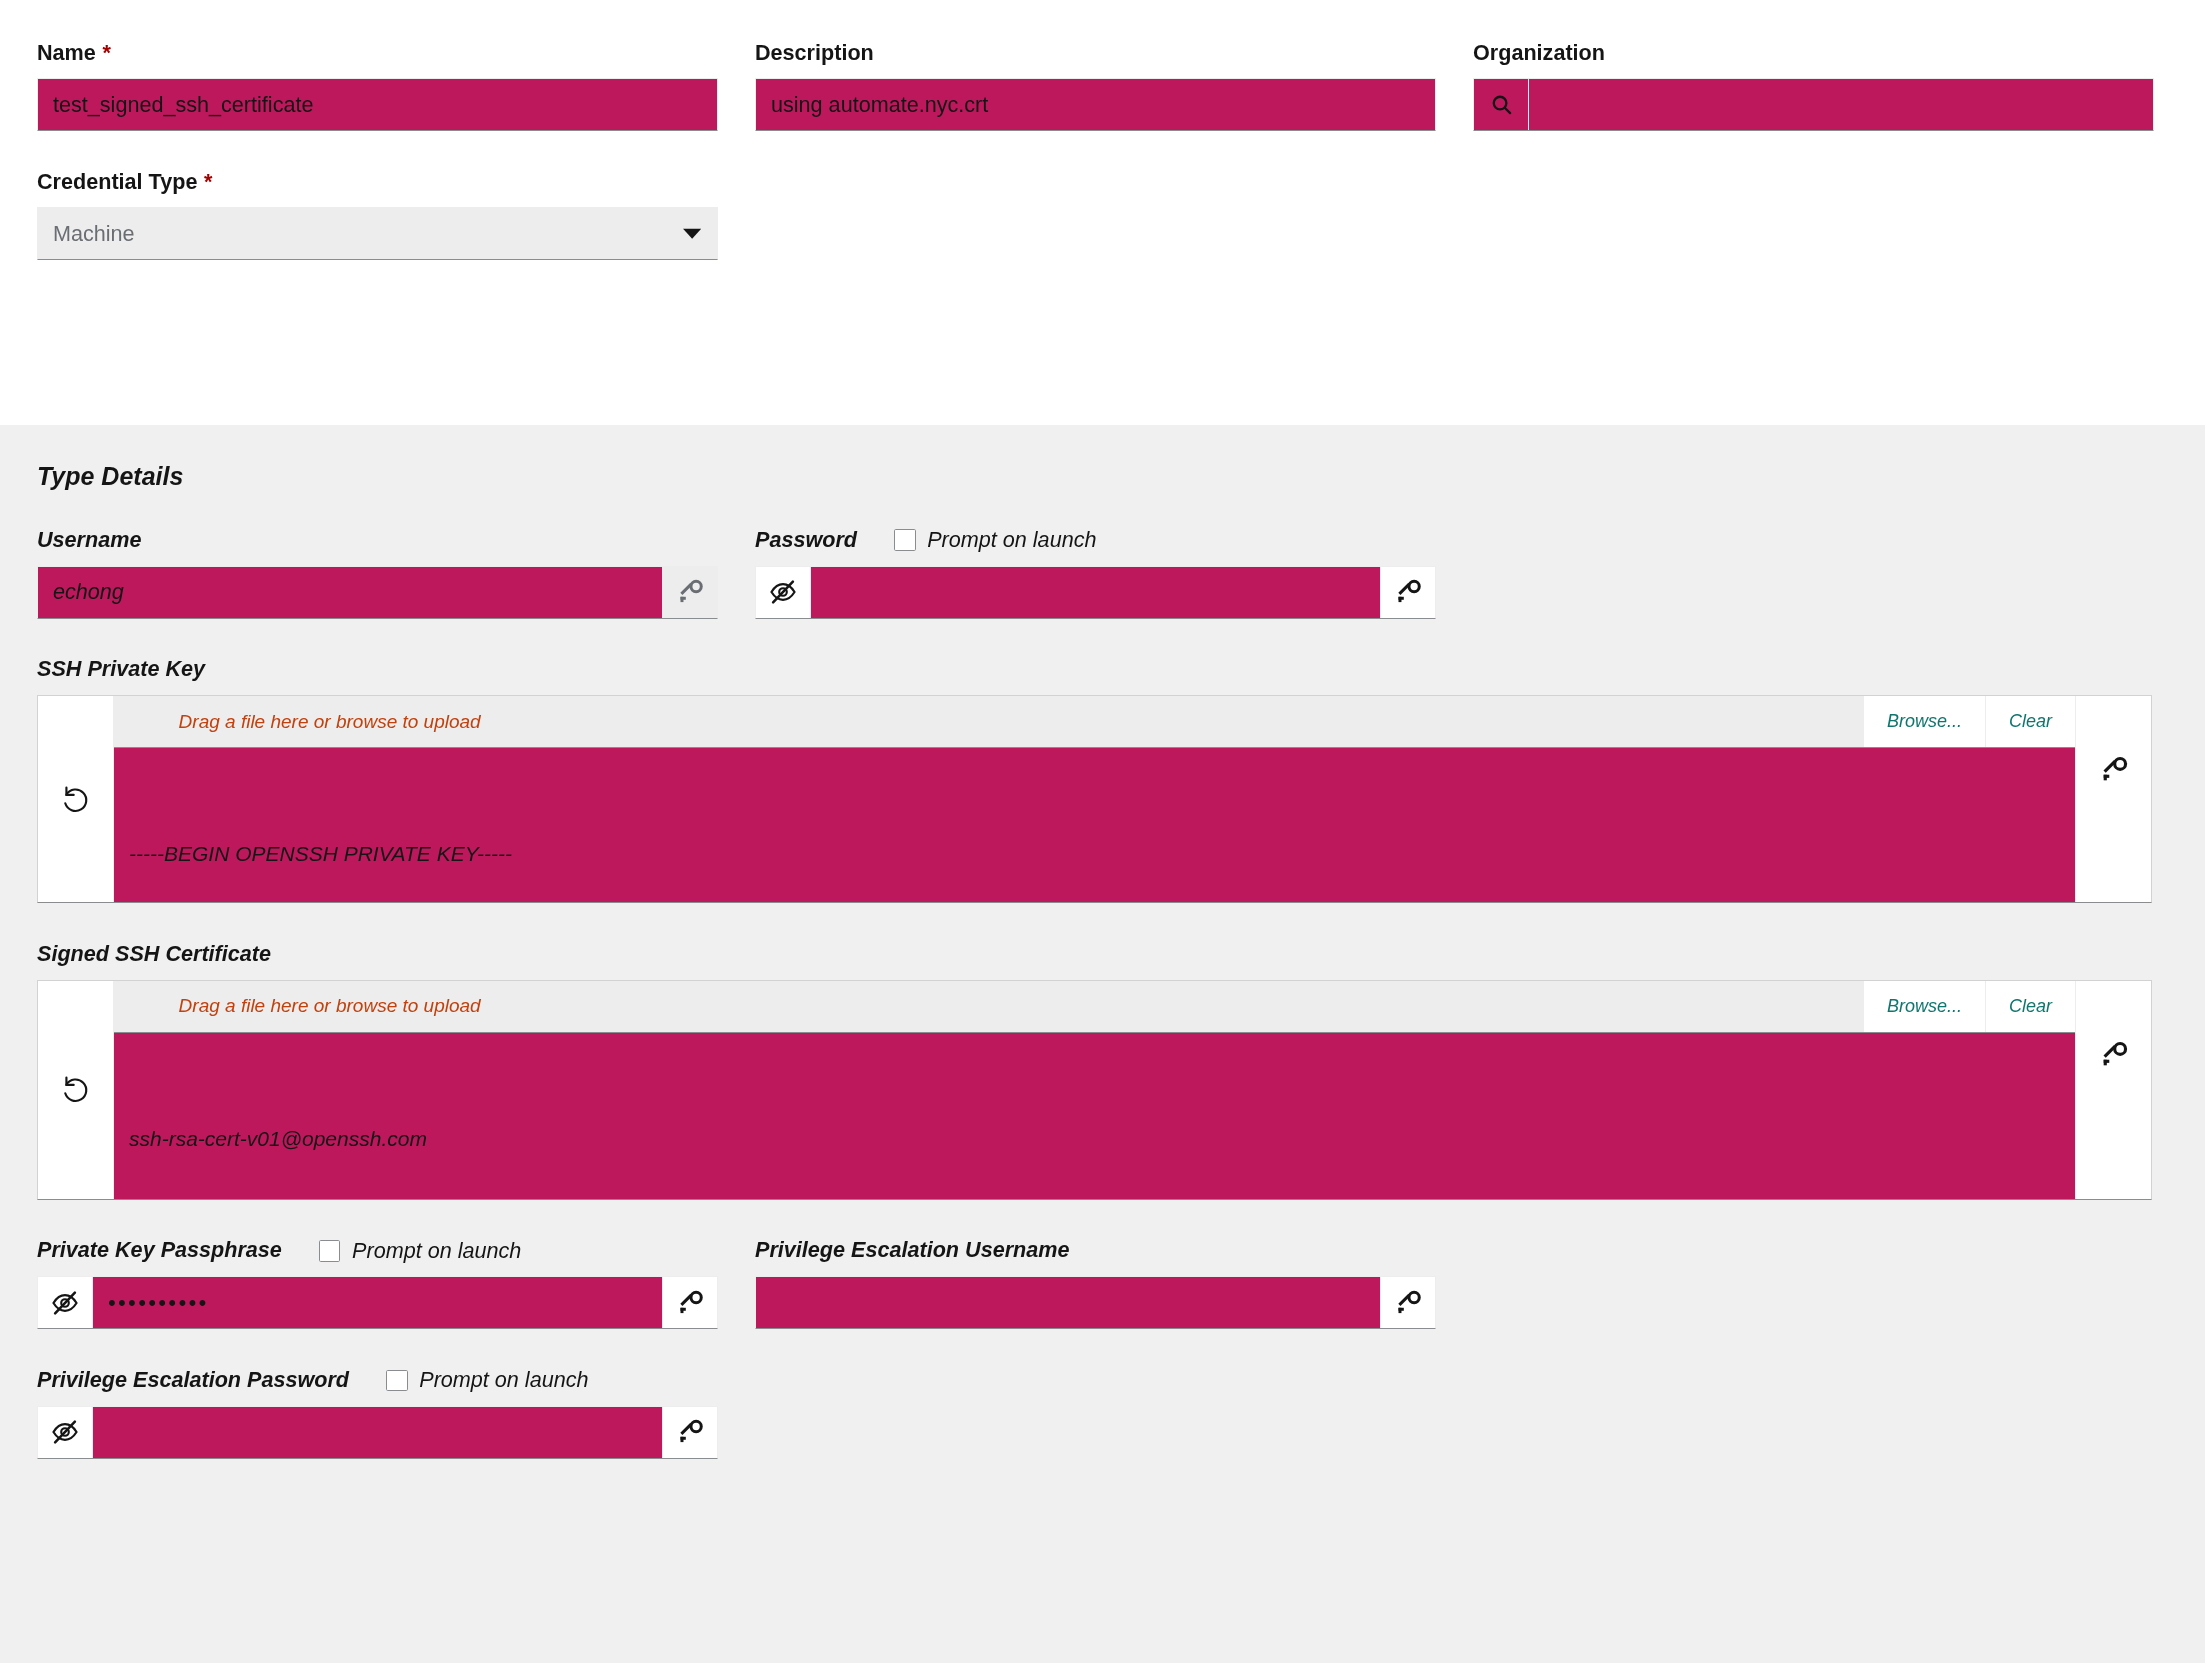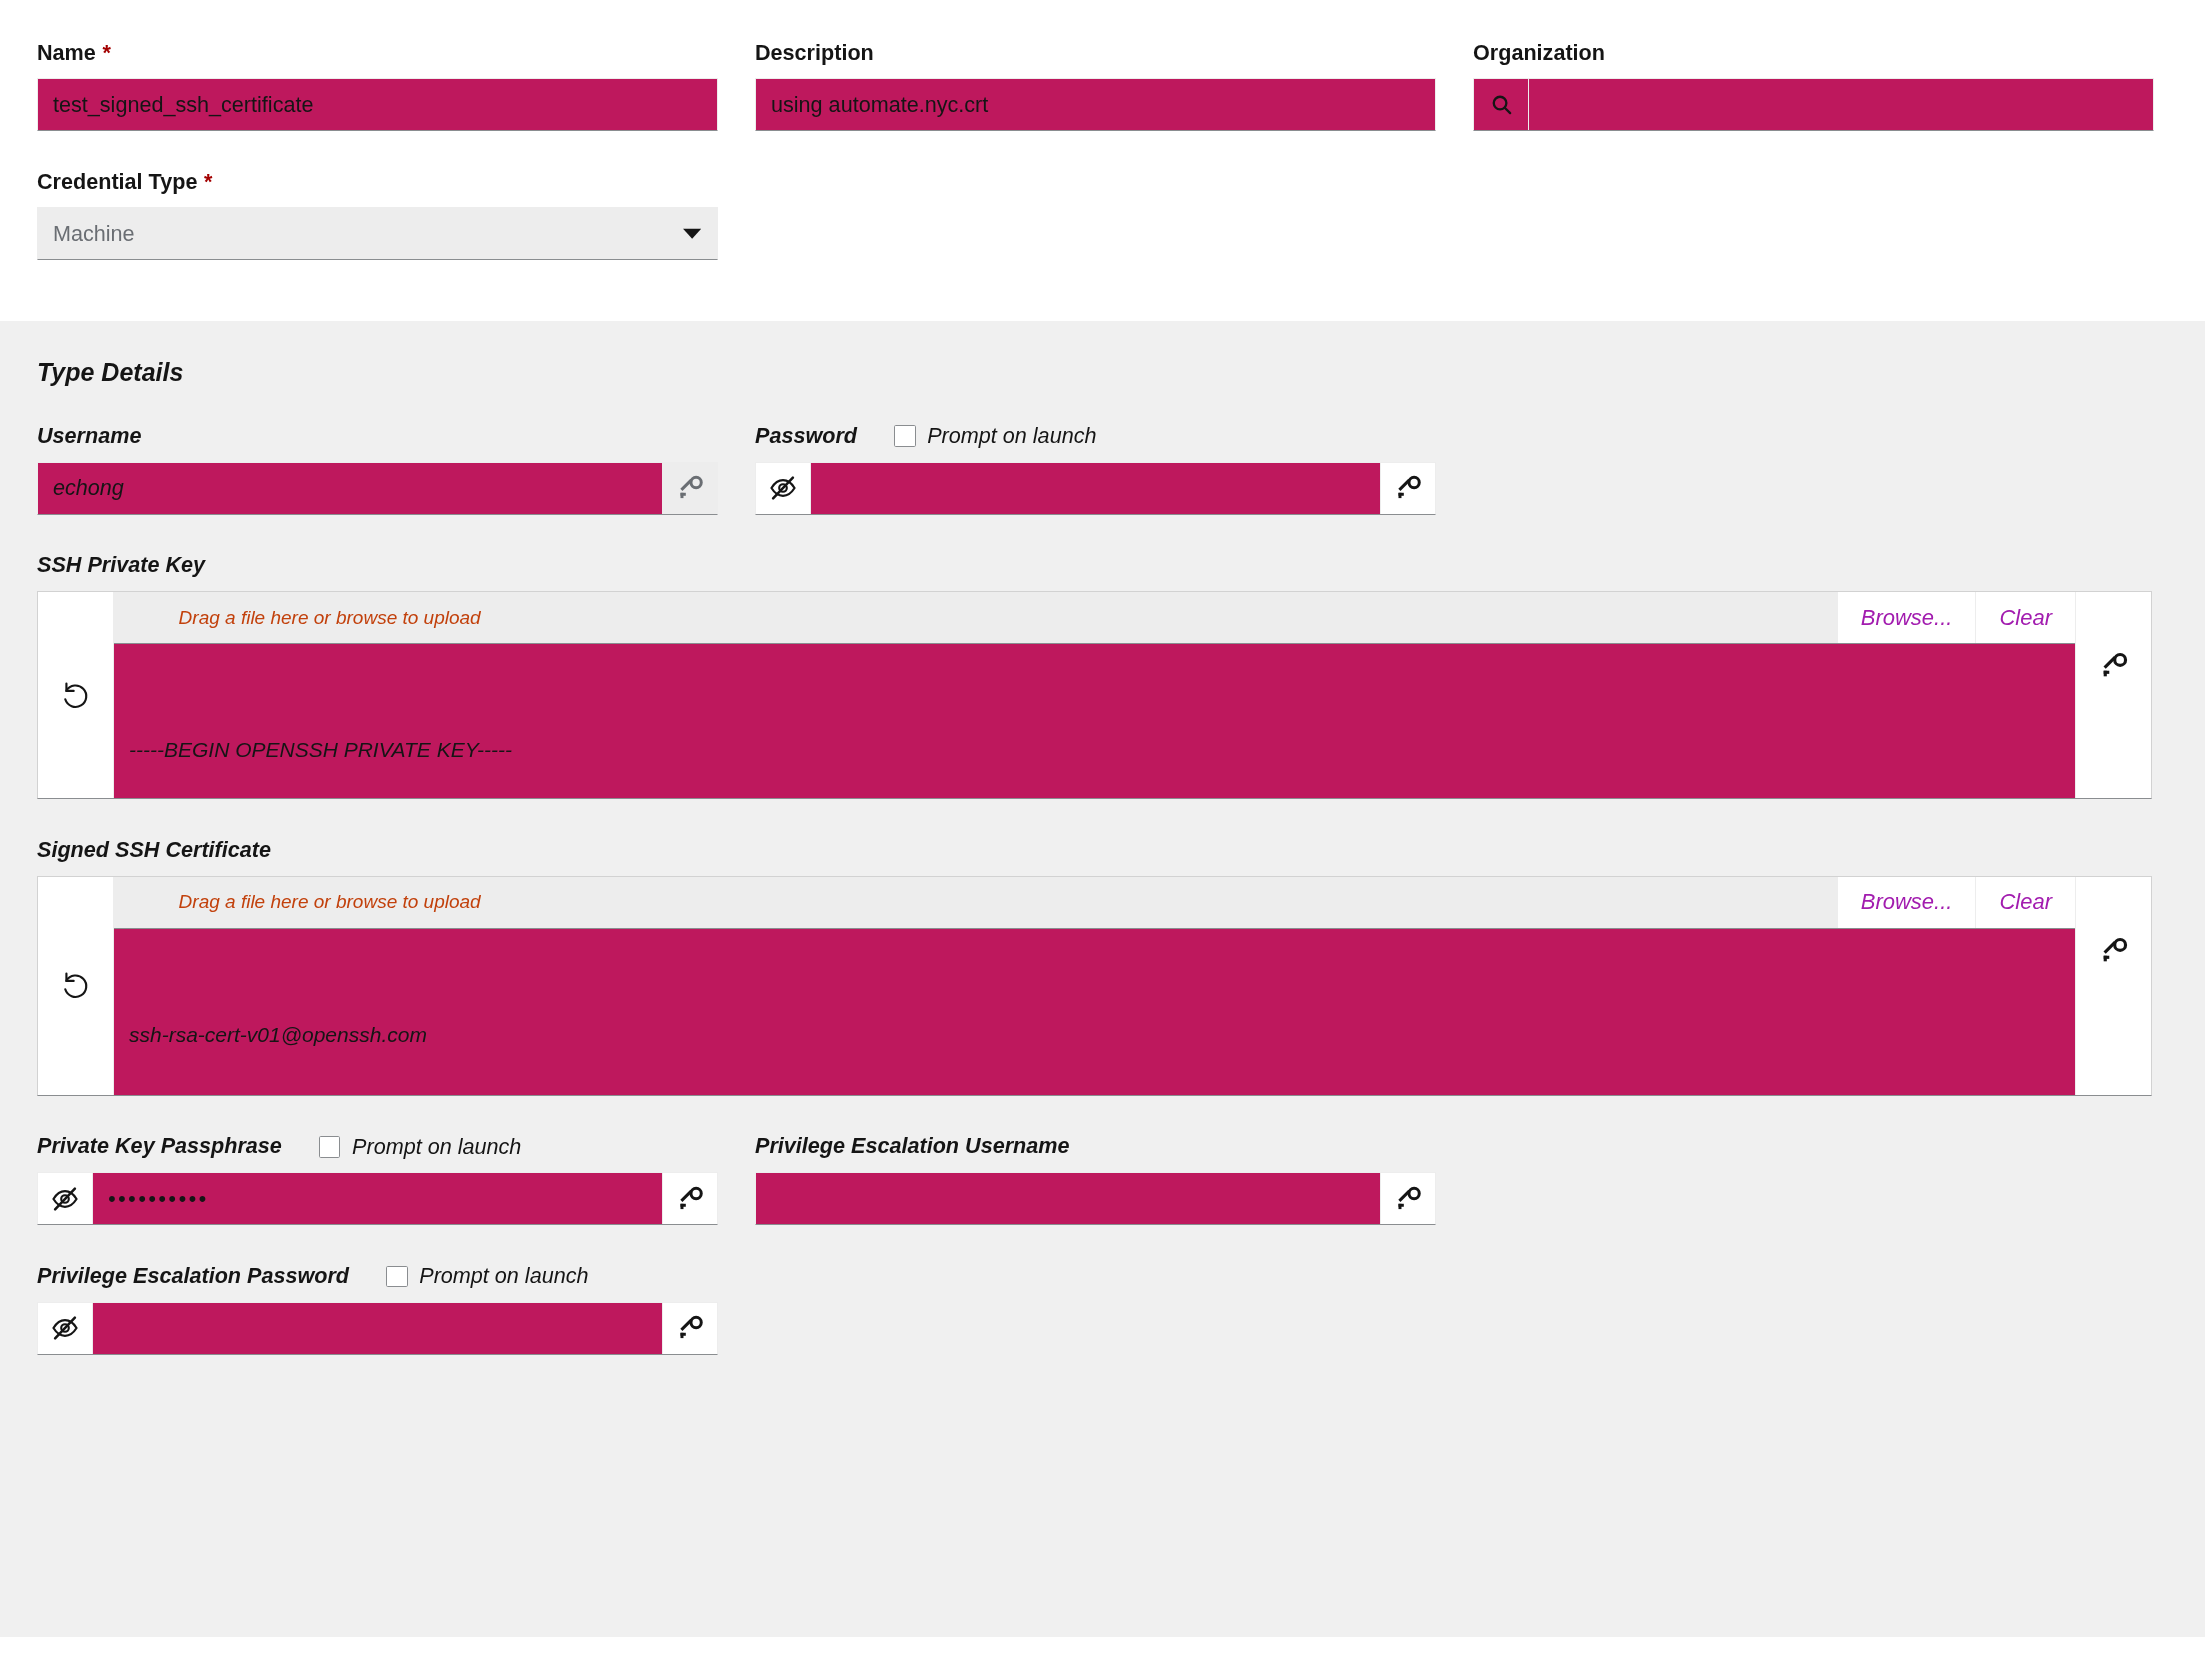--- a/index.html
+++ b/index.html
@@ -10,21 +10,21 @@
     font-family: "Liberation Sans", sans-serif;
     color: #151515;
     overflow: hidden;
   }
   .page { position: relative; width: 2205px; height: 1664px; }
 
   
   .top-section {
     background: #ffffff;
     padding: 40px 37px 0 37px;
-    height: 321px;
+    height: 425px;
   }
   .row { display: flex; gap: 37px; }
 
   .field { display: flex; flex-direction: column; }
   .col-third { width: 681px; flex: 0 0 681px; }
 
   .flabel {
     font-size: 21.6px;
     font-weight: bold;
     color: #151515;
@@ -194,22 +194,22 @@
     font-size: 19px;
     color: #c2410c;
     margin-left: 48px;
   }
   .dragrow .btn {
     padding: 0 23px;
     background: #ffffff;
     display: flex;
     align-items: center;
     justify-content: center;
-    font-size: 22px;
-    color: #a21caf;
+    font-size: 18px;
+    color: #0f766e;
     border-left: 0.8px solid #ededed;
     cursor: pointer;
   }
 
   .codearea {
     font-size: 21px;
     line-height: 39px;
     padding: 8.3px 15px 11.6px 15px;
     color: #151515;
     white-space: pre;

